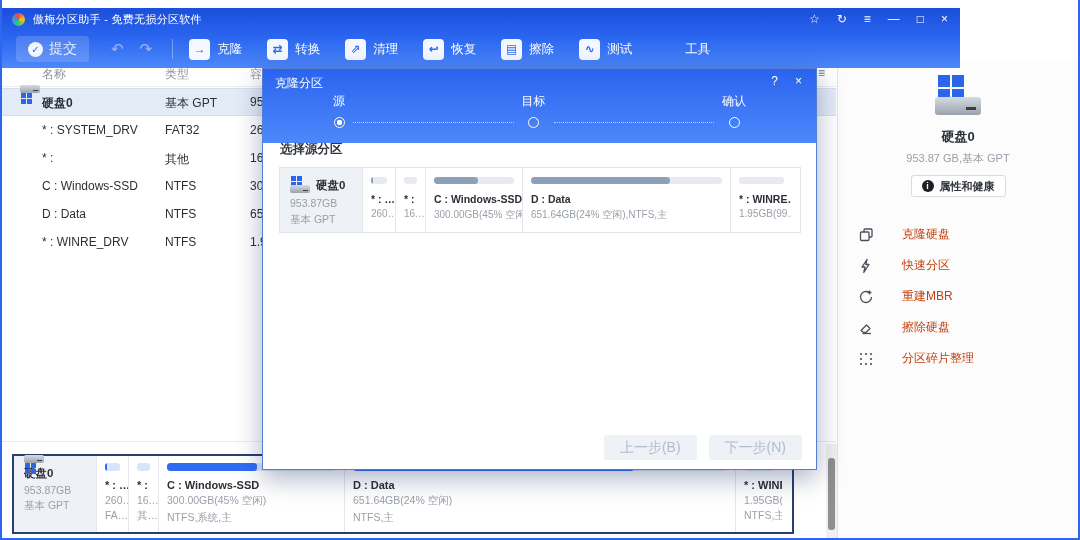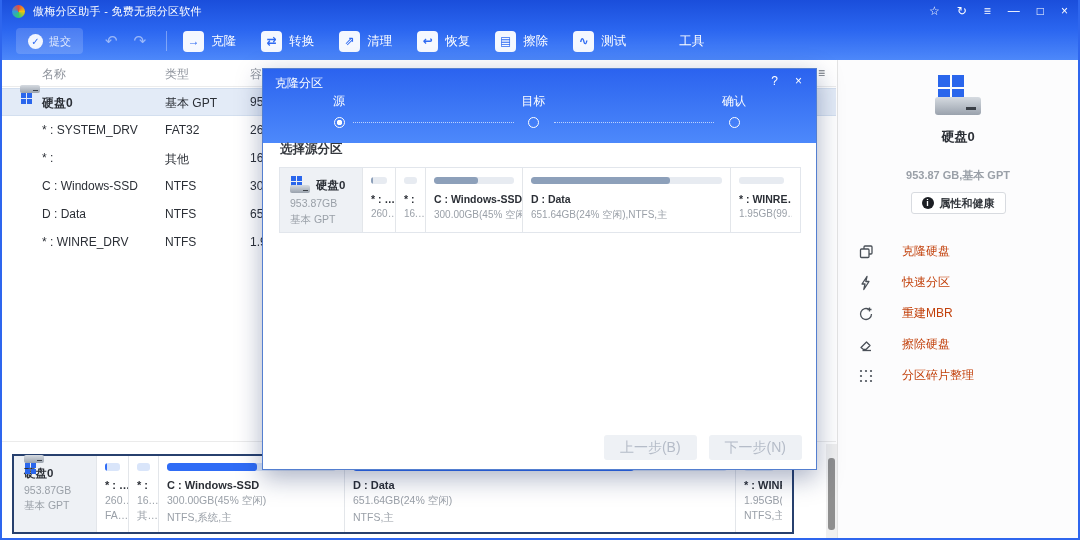--- a/index.html
+++ b/index.html
@@ -5,32 +5,32 @@
   * { margin:0; padding:0; box-sizing:border-box; }
   html,body { width:1080px; height:540px; overflow:hidden; }
   body { font-family:"Liberation Sans","DejaVu Sans",sans-serif; font-size:12px; color:#2b2f36; background:#fff; }
   .window { position:relative; width:1080px; height:540px; background:#fff; overflow:hidden; }
   .edge { position:absolute; background:#2e66ee; z-index:60; pointer-events:none; }
   .edge.l { left:0; top:0; bottom:0; width:2px; }
   .edge.r { right:0; top:0; bottom:0; width:2px; }
   .edge.b { left:0; right:0; bottom:0; height:2px; }
 
   
-  .chrome { position:absolute; left:0; top:0; width:1080px; height:60px;
+  .chrome { position:absolute; left:0; top:8px; width:960px; height:60px;
     background:linear-gradient(180deg,#1a4edb 0%,#2b66f0 50%,#4d88fa 100%); z-index:5; }
   .titlebar { position:absolute; left:0; top:0; right:0; height:22px; display:flex; align-items:center; padding:0 12px; }
   .logo { width:13px; height:13px; border-radius:50%; background:conic-gradient(#e74c3c,#f1c40f,#2ecc71,#3498db,#e74c3c); margin-right:8px; flex:none; }
   .title { color:#fff; font-size:11px; letter-spacing:.3px; }
   .win-controls { margin-left:auto; display:flex; align-items:center; gap:17px; color:#fff; font-size:12px; }
   .win-controls span { cursor:default; line-height:1; }
 
   .toolbar { position:absolute; left:0; top:22px; right:0; height:38px; display:flex; align-items:center; padding:0 16px; }
   .submit-btn { display:flex; align-items:center; gap:6px; height:26px; padding:0 12px; border-radius:4px; background:rgba(255,255,255,.16); }
   .submit-check { width:15px; height:15px; border-radius:50%; background:rgba(255,255,255,.92); color:#2e6af2; font-size:10px; font-weight:bold; display:flex; align-items:center; justify-content:center; }
-  .submit-label { color:rgba(255,255,255,.85); font-size:11px; }
+  .submit-label { color:rgba(255,255,255,.85); font-size:14px; }
   .undo-redo { display:flex; gap:16px; margin-left:22px; color:rgba(255,255,255,.5); font-size:15px; }
   .tb-divider { width:1px; height:20px; background:rgba(255,255,255,.35); margin:0 16px 0 20px; }
   .tb-items { display:flex; align-items:center; gap:25px; }
   .tb-item { display:flex; align-items:center; gap:7px; cursor:default; }
   .tb-ico { width:21px; height:21px; border-radius:4px; background:rgba(255,255,255,.95); color:#2e6af2; font-size:12px; font-weight:bold; display:flex; align-items:center; justify-content:center; }
   .tb-ico.grid { background:transparent; display:grid; grid-template-columns:9px 9px; grid-template-rows:9px 9px; gap:2px; }
   .tb-ico.grid i { background:rgba(255,255,255,.95); border-radius:1.5px; }
   .tb-ico.grid i:nth-child(2){ background:rgba(255,255,255,.65);}
   .tb-label { color:#fff; font-size:12.5px; }
 
@@ -71,21 +71,21 @@
   .part .ps, .part .pf { color:#9aa0a8; font-size:10.5px; margin-top:3px; white-space:nowrap; }
 
   .vscroll { position:absolute; left:826px; top:384px; width:11px; height:150px; background:#f0f0f0; }
   .vscroll .thumb { position:absolute; left:2px; top:14px; width:7px; height:72px; background:#8f8f8f; border-radius:3px; }
 
   
   .sidebar { position:absolute; left:837px; top:60px; right:2px; bottom:0; background:#fcfcfd; border-left:1px solid #e4e4e4; }
   .sb-disk { text-align:center; padding-top:15px; }
   .sb-disk .hdd { display:inline-block; }
   .sb-name { font-weight:bold; font-size:13px; margin-top:10px; }
-  .sb-info { color:#9aa0a8; font-size:11px; margin-top:22px;font-weight:bold; }
+  .sb-info { color:#9aa0a8; font-size:11px; margin-top:5px; }
   .props-btn { display:inline-flex; align-items:center; gap:6px; margin-top:9px; height:22px; padding:0 10px; background:#fff; border:1px solid #d8dbe0; border-radius:3px; font-size:11px; font-weight:bold; color:#33373d; }
   .info-i { width:12px; height:12px; border-radius:50%; background:#1c1f24; color:#fff; font-size:9px; font-weight:bold; display:flex; align-items:center; justify-content:center; font-style:normal; }
   .sb-menu { margin-top:22px; padding-left:20px; }
   .sb-item { display:flex; align-items:center; gap:28px; height:31px; cursor:default; color:#c2410c; font-size:12px; }
   .sb-item svg { flex:none; }
 
   
   .dialog { position:absolute; left:262px; top:68px; width:555px; height:402px; background:#fff; border:1px solid #547fd0; box-shadow:0 8px 24px rgba(15,35,90,.35); z-index:20; }
   .dlg-head { position:absolute; left:0; top:0; width:100%; height:74px; background:linear-gradient(180deg,#2b63ef,#4d89fb); }
   .dlg-title { position:absolute; left:12px; top:6px; color:#fff; font-size:12px; }

